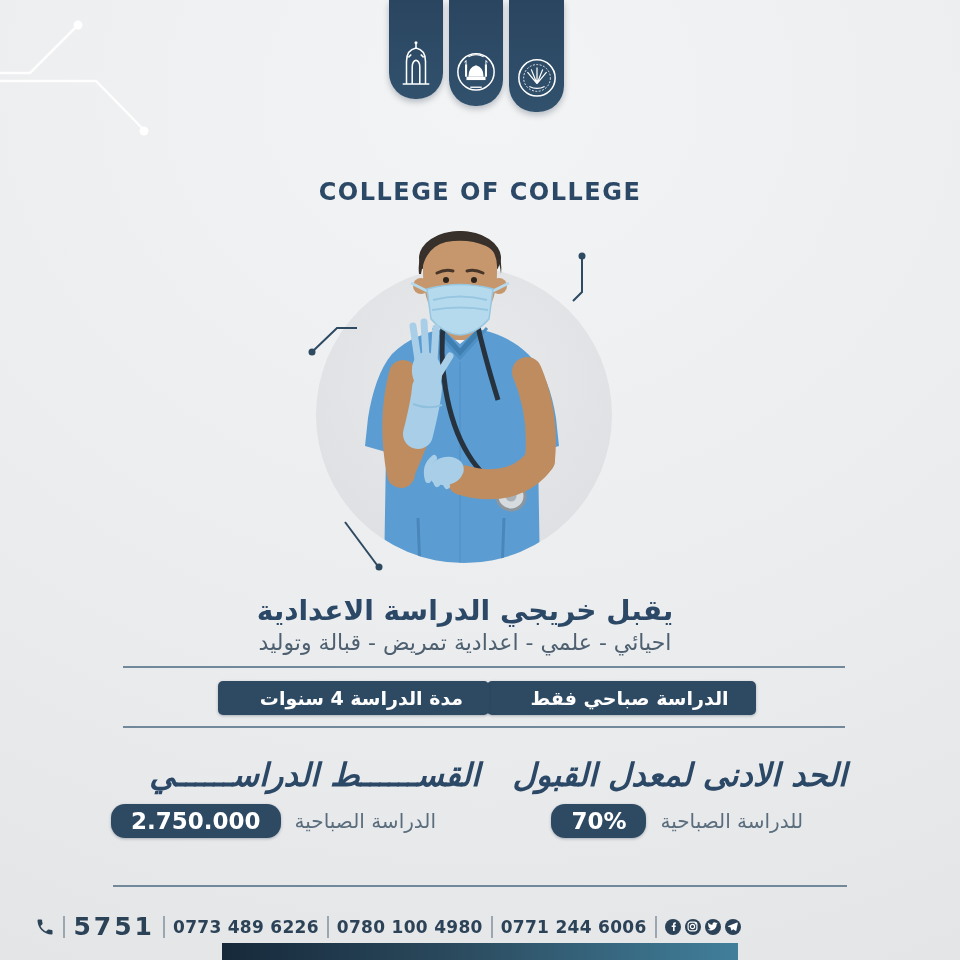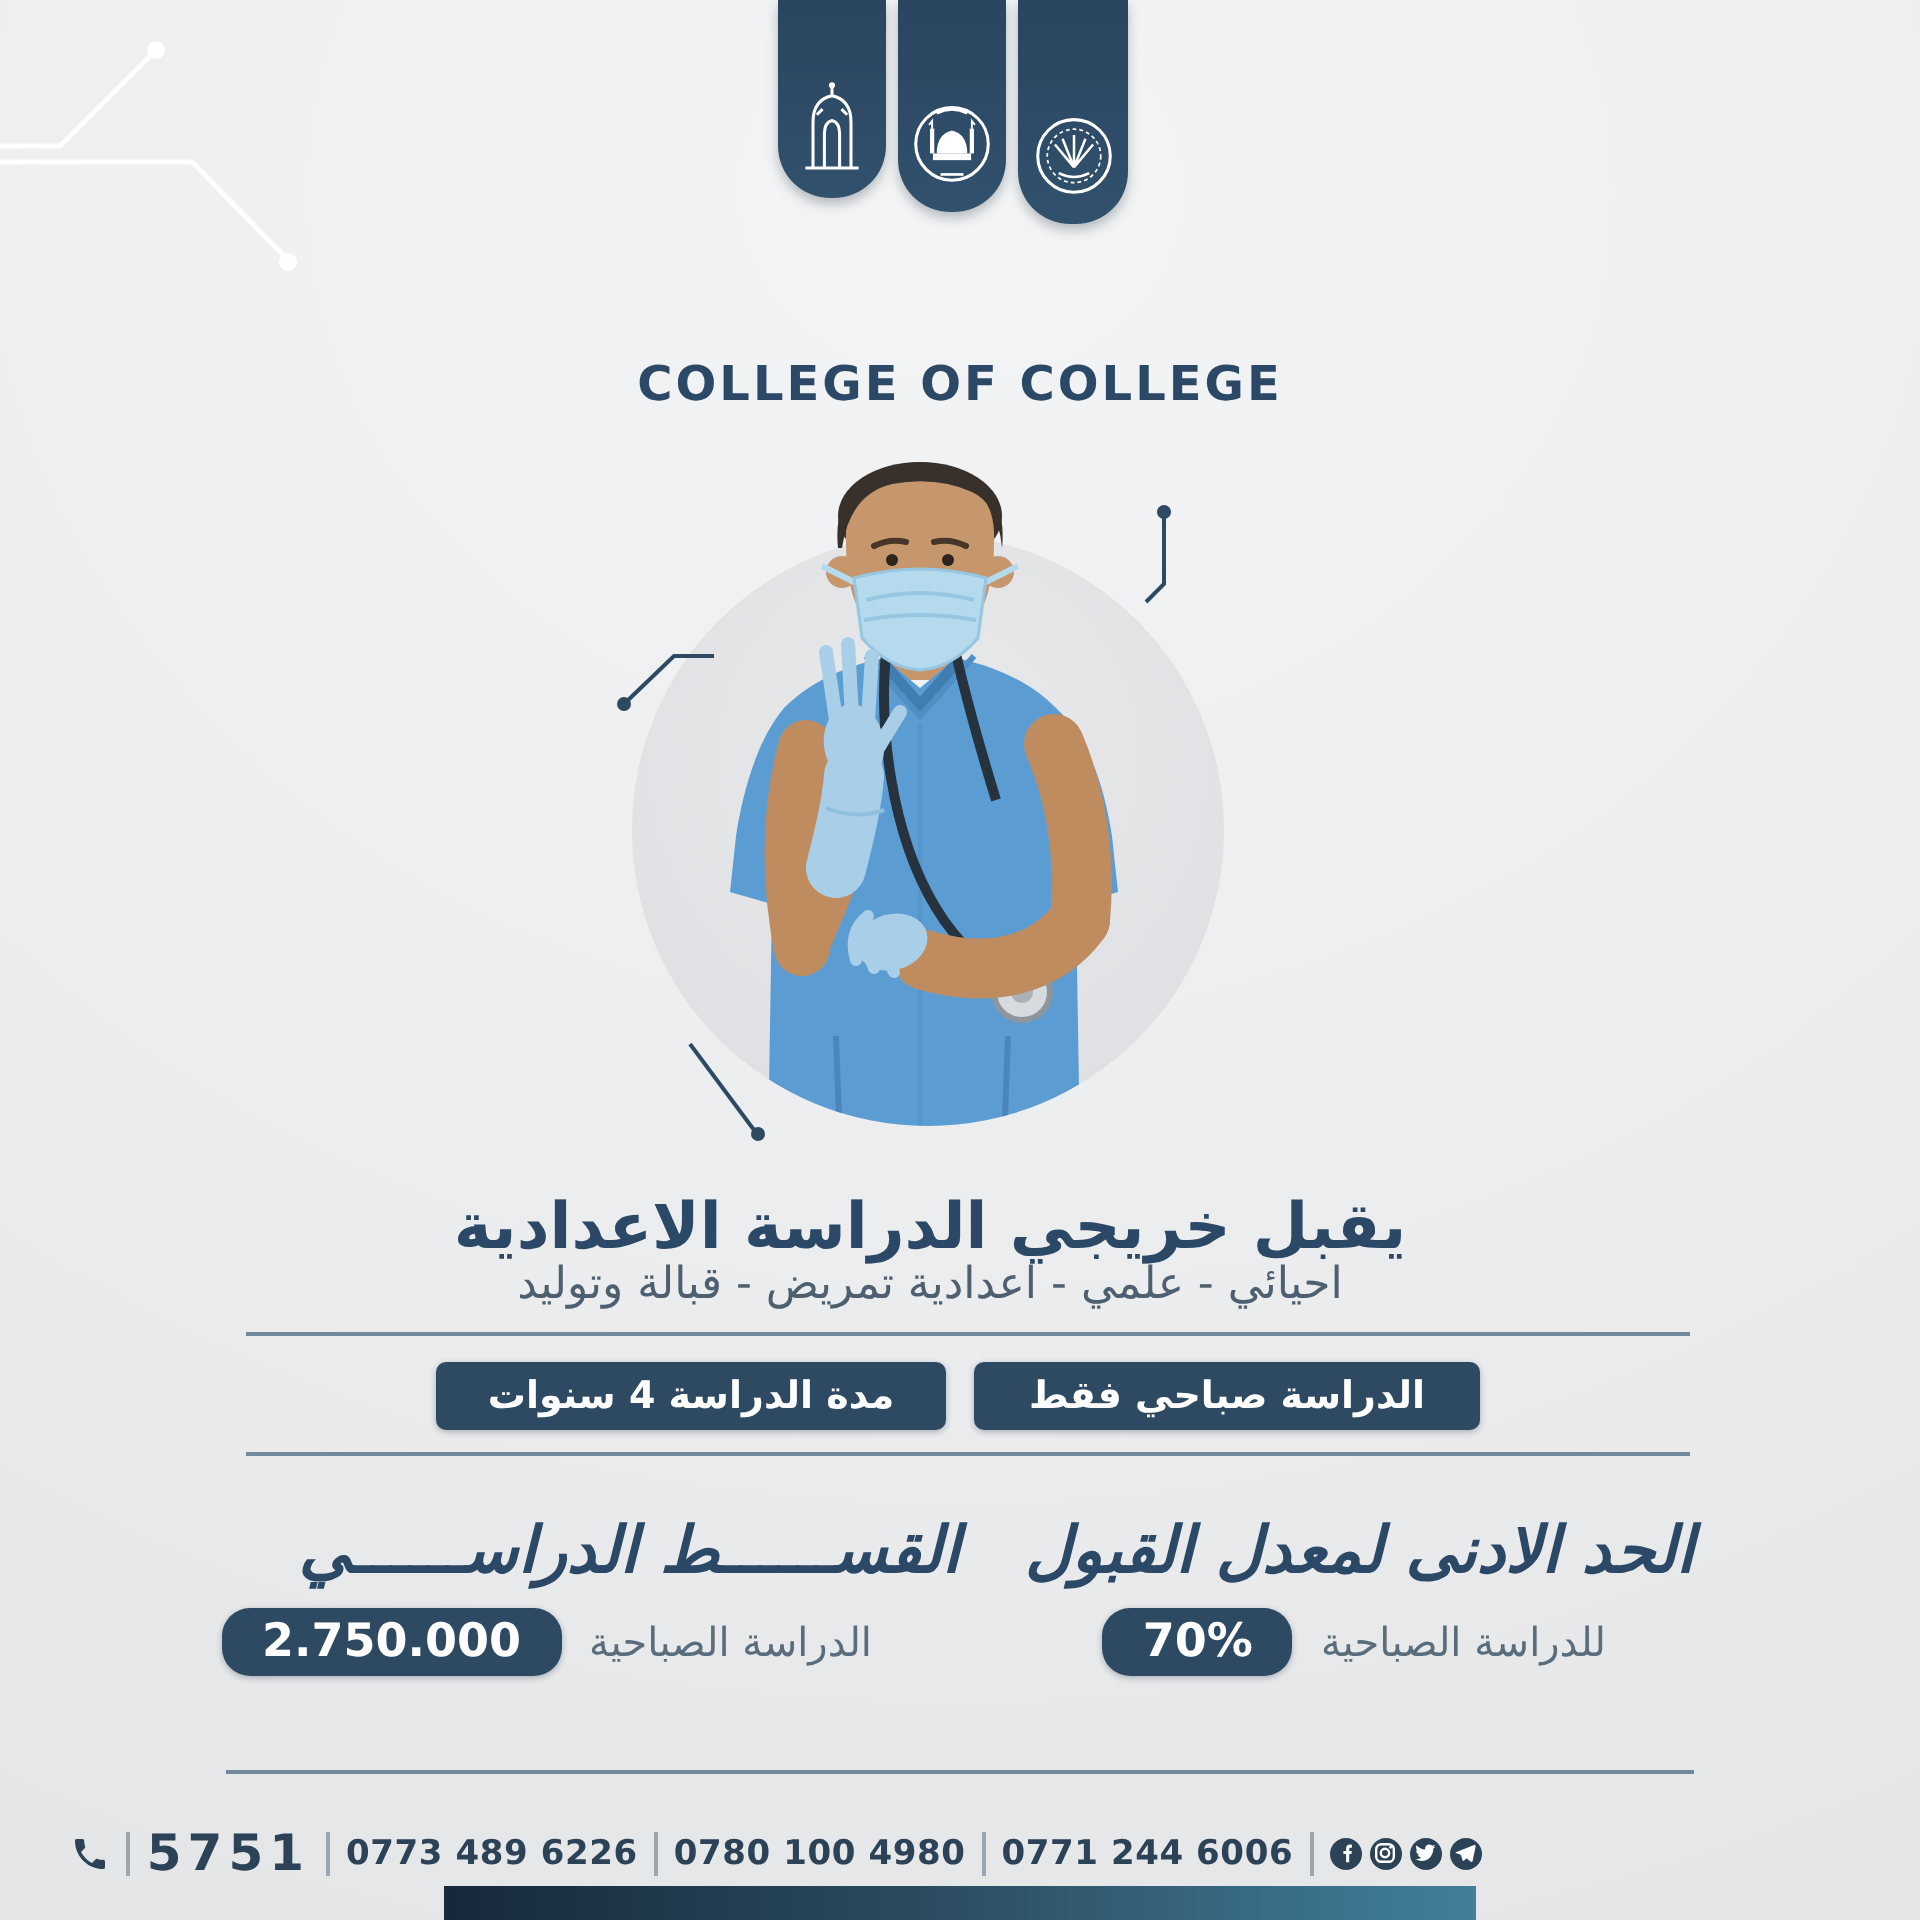--- a/index.html
+++ b/index.html
@@ -10,28 +10,28 @@
   .ribbon{position:absolute;top:0;background:linear-gradient(#2a4560,#31516d);
     border-radius:0 0 26px 26px;box-shadow:0 3px 6px rgba(20,40,60,.28);display:flex;align-items:flex-end;justify-content:center;}
   .ribbon svg{margin-bottom:8px;}
   
   .title-ar{position:absolute;top:98px;left:0;width:960px;text-align:center;direction:rtl;
     color:#2b4866;font-size:52px;font-weight:bold;letter-spacing:0;}
   .title-en{position:absolute;top:178px;left:0;width:960px;text-align:center;
     color:#2b4866;font-size:24px;font-weight:600;letter-spacing:1.5px;}
   
   .adm1{position:absolute;top:594px;left:0;width:930px;text-align:center;direction:rtl;
-    color:#2b4866;font-size:32px;font-weight:bold;}
+    color:#2b4866;font-size:28px;font-weight:bold;}
   .adm2{position:absolute;top:630px;left:0;width:930px;text-align:center;direction:rtl;
     color:#4e6070;font-size:22px;font-weight:500;}
   .divider{position:absolute;height:2px;background:#72889b;}
   
   .pill{position:absolute;top:681px;height:34px;background:#2e4a63;border-radius:5px;
     display:flex;align-items:center;justify-content:center;color:#fff;font-size:19px;font-weight:bold;
-    direction:rtl;box-shadow:0 1px 3px rgba(20,40,60,.3);}
+    direction:rtl;box-shadow:0 1px 3px rgba(20,40,60,.3);padding-left:16px;}
   
   .info-col{position:absolute;top:756px;direction:rtl;text-align:right;}
   .info-heading{color:#2b4866;font-size:32px;font-weight:bold;white-space:nowrap;font-style:italic;}
   .info-row{margin-top:10px;margin-right:44px;display:flex;direction:rtl;align-items:center;gap:14px;}
   .info-label{color:#5a6d7d;font-size:20px;font-weight:500;white-space:nowrap;}
   .info-badge{background:#2e4a63;border-radius:14px;color:#fff;font-size:23px;font-weight:bold;
     padding:4px 20px;direction:ltr;box-shadow:0 1px 3px rgba(20,40,60,.3);}
   
   .footer{position:absolute;top:912px;left:0;width:776px;display:flex;align-items:center;justify-content:center;gap:8px;color:#2c4257;}
   .sep{width:2px;height:22px;background:#8d9aa6;opacity:.85;}

